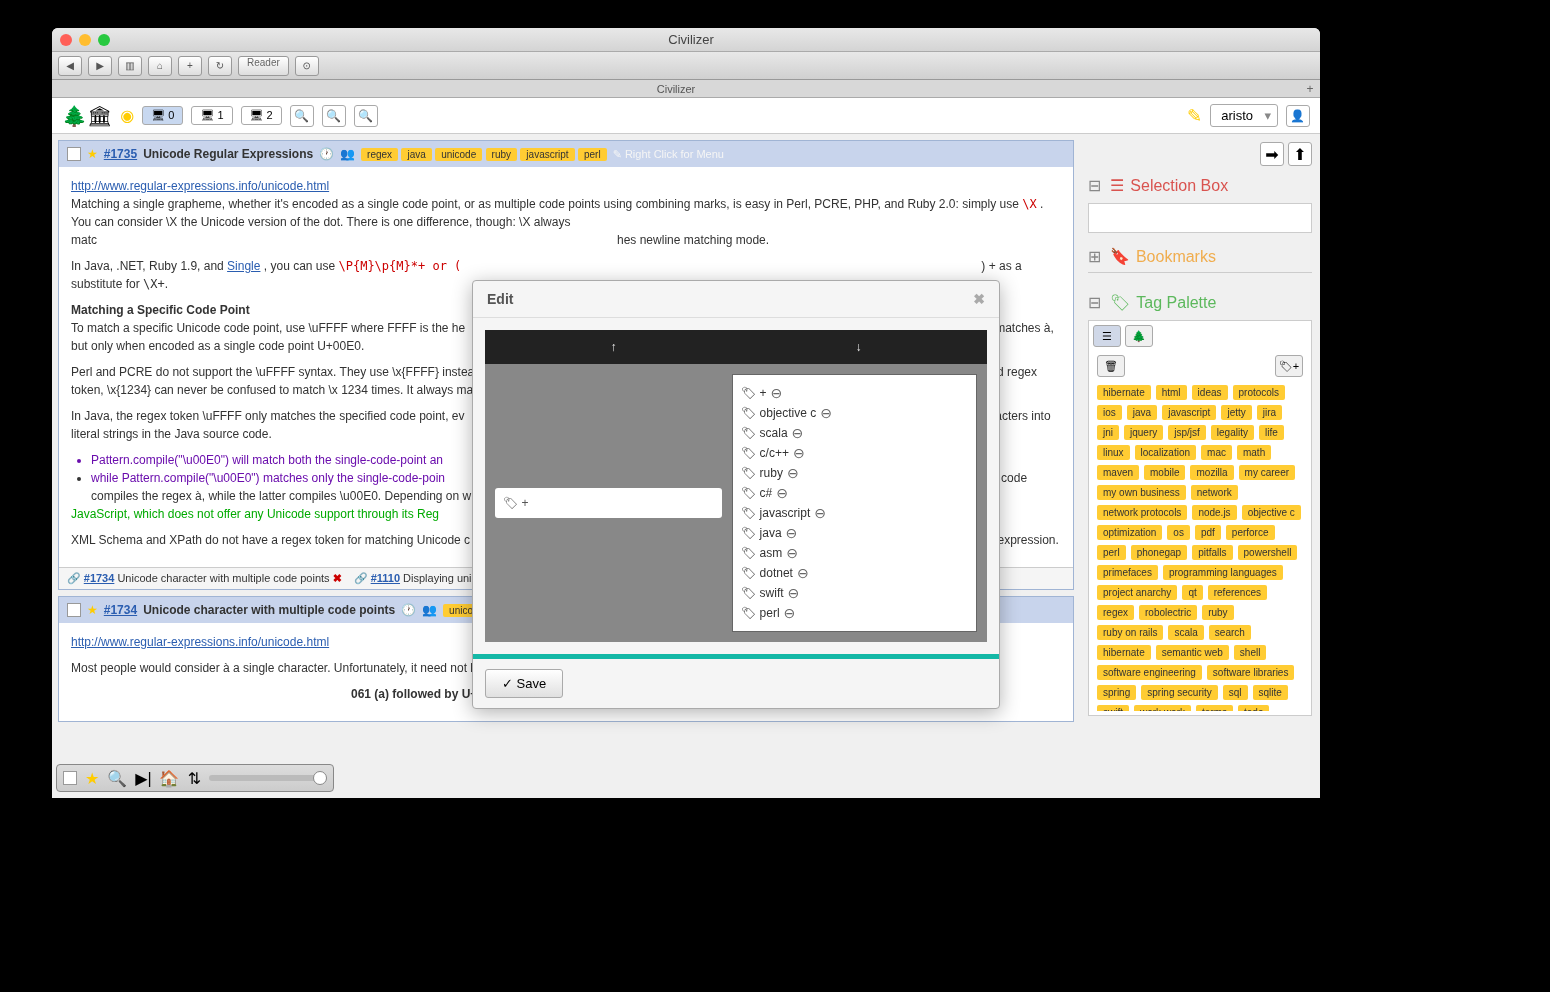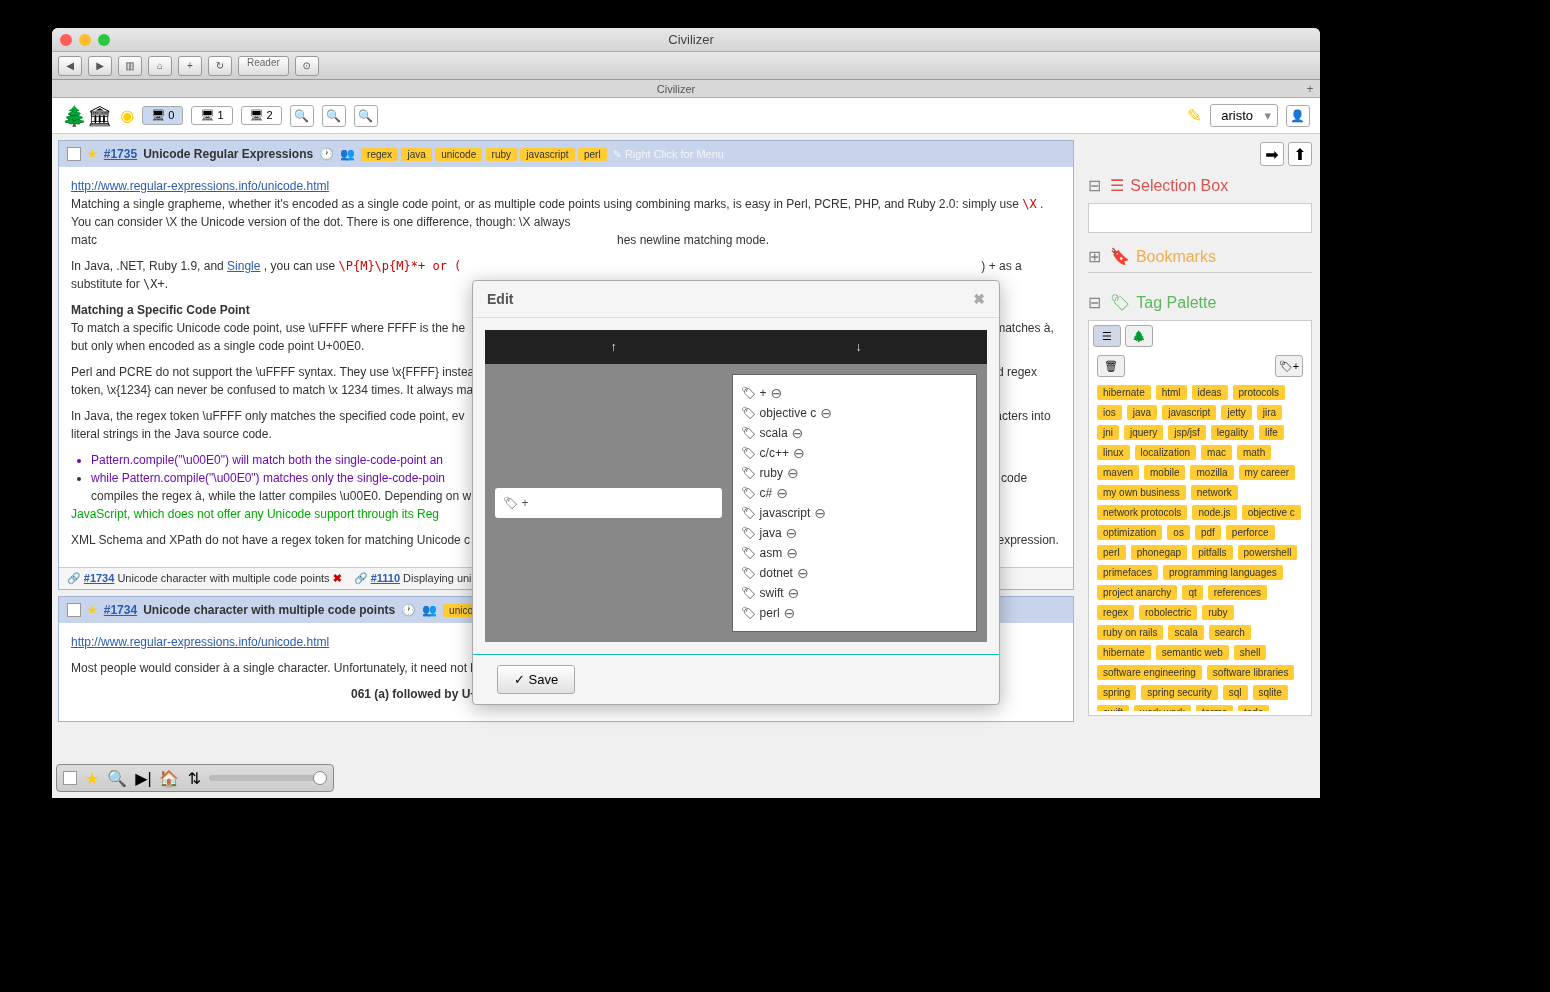--- a/index.html
+++ b/index.html
@@ -65,21 +65,21 @@
 .modal-input::before { content: '🏷 '; }
 .dark-panel { background: #222; padding: 6px; }
 .arrow-row { display: flex; }
 .arrow-half { flex: 1; text-align: center; color: #eee; font-size: 12px; cursor: pointer; padding: 4px; }
 .gray-panel { background: #888; padding: 10px; display: flex; gap: 10px; }
 .left-half { flex: 1; display: flex; flex-direction: column; justify-content: center; }
 .add-tag-input { background: #fff; padding: 8px; border-radius: 3px; font-size: 12px; color: #555; }
 .right-half { flex: 1; background: #fff; border: 1px solid #666; padding: 8px; }
 .tag-list-item { font-size: 12px; color: #333; padding: 2px 0; display: flex; align-items: center; gap: 4px; }
 .remove-tag { color: #666; font-size: 14px; cursor: pointer; }
-.modal-footer { padding: 10px 24px; border-top: 1px solid #14b8a6; }
+.modal-footer { padding: 10px 12px; border-top: 5px solid #14b8a6; }
 .save-btn { padding: 6px 16px; background: linear-gradient(#fff,#e0e0e0); border: 1px solid #aaa; border-radius: 3px; font-size: 13px; cursor: pointer; }
 .floating-toolbar { position: absolute; left: 4px; bottom: 4px; width: 278px; height: 28px; background: linear-gradient(#ddd,#ccc); border: 1px solid #888; border-radius: 4px; display: flex; align-items: center; padding: 0 6px; gap: 8px; }
 hr.underline { border: none; border-top: 1px solid #ccc; margin-top: 2px; }
 </style>
 </head>
 <body>
 
 <div class="window">
   <div class="titlebar">
     <div class="traffic">

